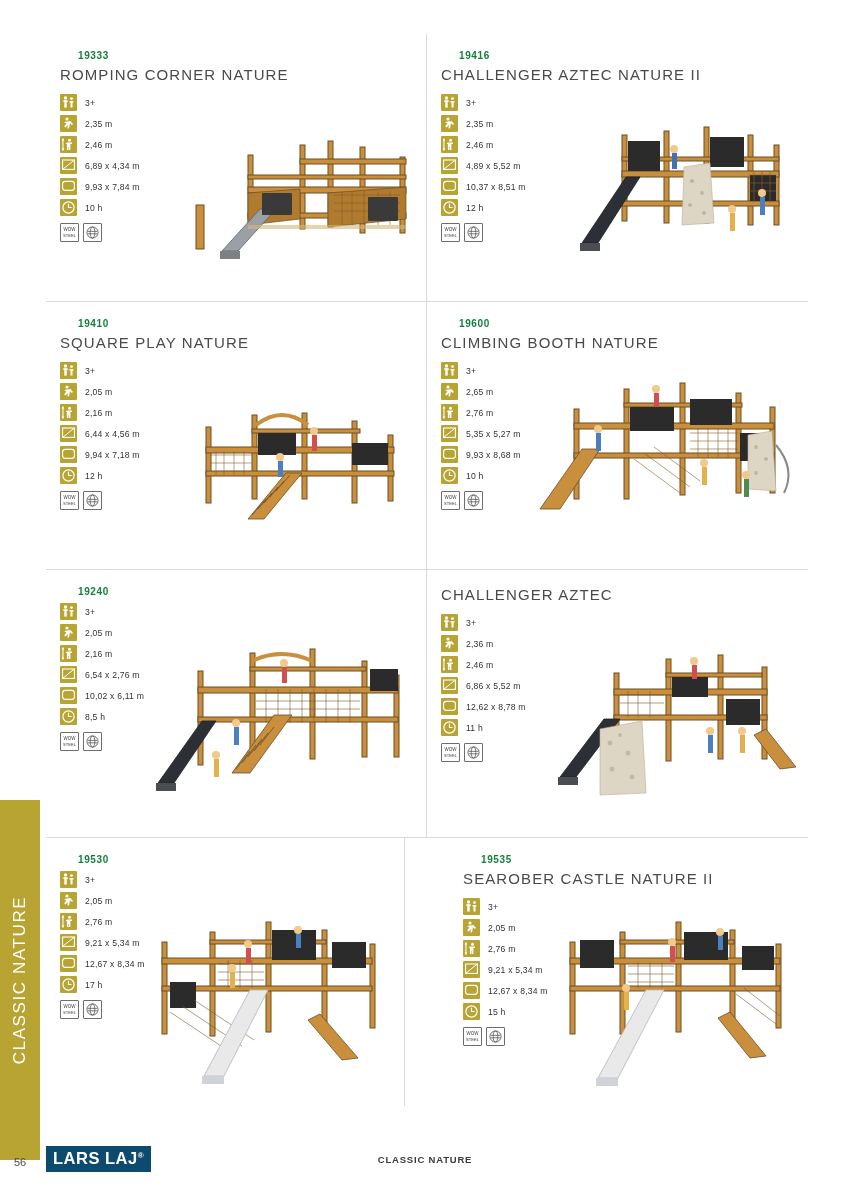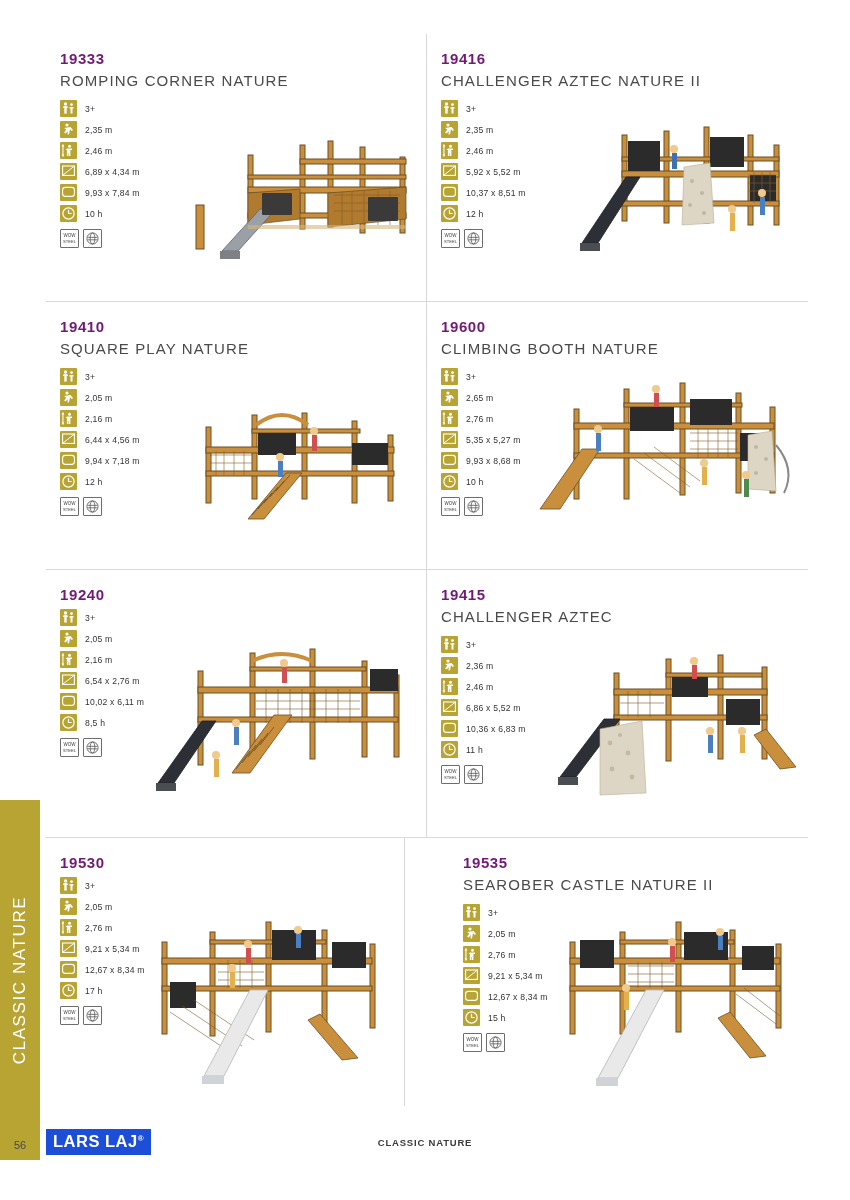--- a/index.html
+++ b/index.html
@@ -51,25 +51,25 @@
   }
   .row:last-child { border-bottom: none; gap: 44px; }
   .cell {
     position: relative;
     width: 50%;
     padding: 16px 8px 0 14px;
   }
   .cell.left { border-right: 1px solid #d9d9d9; }
 
   .code {
-    color: #701a75;
-    font-size: 15px;
+    color: #15803d;
+    font-size: 10px;
     font-weight: 700;
     letter-spacing: 0.6px;
-    margin: 0 0 5px 0;
+    margin: 0 0 5px 18px;
   }
   .title {
     color: #4a4a4a;
     font-size: 15px;
     letter-spacing: 1.1px;
     font-weight: 400;
     margin: 0 0 10px 0;
   }
 
   
@@ -124,33 +124,33 @@
     bottom: 10px;
     width: 270px;
     height: 190px;
   }
   .shot.big { width: 300px; height: 210px; }
   .shot svg { width: 100%; height: 100%; display: block; }
 
   
   .footer {
     position: absolute;
-    left: 0; bottom: 17px;
+    left: 0; bottom: 0;
     width: 850px; height: 70px;
   }
   .page-num {
     position: absolute;
     left: 14px; top: 26px;
     font-size: 11px;
     color: #4a4a4a;
   }
   .logo {
     position: absolute;
     left: 46px; top: 16px;
-    background: #1d4ed8;
+    background: #0c4a6e;
     color: #fff;
     font-weight: 700;
     font-size: 16.5px;
     letter-spacing: .5px;
     padding: 3px 7px 4px 7px;
   }
   .logo sup { font-size: 8px; vertical-align: super; }
   .footer-center {
     position: absolute;
     left: 0; top: 24px;
@@ -327,21 +327,21 @@
               </span>
             <span class="spec-val">2,46 m</span>
           </div>
           <div class="spec">
             <span class="ico">
                 <svg viewBox="0 0 17 17">
                   <rect x="2.6" y="3" width="11.8" height="9.4" fill="none" stroke="#fff" stroke-width="1.1"></rect>
                   <path d="M2.6 12.4 L14.4 3" stroke="#fff" stroke-width="1"></path>
                 </svg>
               </span>
-            <span class="spec-val">5,92 x 5,52 m</span>
+            <span class="spec-val">4,89 x 5,52 m</span>
           </div>
           <div class="spec">
             <span class="ico">
                 <svg viewBox="0 0 17 17">
                   <rect x="2.6" y="3.4" width="11.8" height="9" rx="2.6" fill="none" stroke="#fff" stroke-width="1.1"></rect>
                 </svg>
               </span>
             <span class="spec-val">10,37 x 8,51 m</span>
           </div>
           <div class="spec">
@@ -767,21 +767,20 @@
               <rect x="112" y="110" width="5" height="18" fill="#4a7fc1"></rect>
                 <circle cx="114" cy="106" r="4" fill="#f0c98b"></circle>
               <rect x="92" y="142" width="5" height="18" fill="#e3b04b"></rect>
                 <circle cx="94" cy="138" r="4" fill="#f0c98b"></circle>
             </g>
           </svg>
         </div>
       </div>
 
       <div class="cell">
-        <div class="code">19415</div>
         <div class="title">CHALLENGER AZTEC</div>
         <div class="specs">
           <div class="spec">
             <span class="ico">
                 <svg viewBox="0 0 17 17">
                   <circle cx="5.5" cy="4" r="1.7" fill="#fff"></circle>
                   <circle cx="11.5" cy="4.6" r="1.4" fill="#fff"></circle>
                   <rect x="4.3" y="6.2" width="2.4" height="7.4" fill="#fff"></rect>
                   <rect x="10.5" y="7" width="2" height="6.5" fill="#fff"></rect>
                   <rect x="3.2" y="6.4" width="4.6" height="1.5" fill="#fff"></rect>
@@ -819,21 +818,21 @@
                 </svg>
               </span>
             <span class="spec-val">6,86 x 5,52 m</span>
           </div>
           <div class="spec">
             <span class="ico">
                 <svg viewBox="0 0 17 17">
                   <rect x="2.6" y="3.4" width="11.8" height="9" rx="2.6" fill="none" stroke="#fff" stroke-width="1.1"></rect>
                 </svg>
               </span>
-            <span class="spec-val">10,36 x 6,83 m</span>
+            <span class="spec-val">12,62 x 8,78 m</span>
           </div>
           <div class="spec">
             <span class="ico">
                 <svg viewBox="0 0 17 17">
                   <circle cx="8.5" cy="8.5" r="5.6" fill="none" stroke="#fff" stroke-width="1.2"></circle>
                   <path d="M8.5 4.8 V8.5 H11.6" stroke="#fff" stroke-width="1.2" fill="none"></path>
                 </svg>
               </span>
             <span class="spec-val">11 h</span>
           </div>

